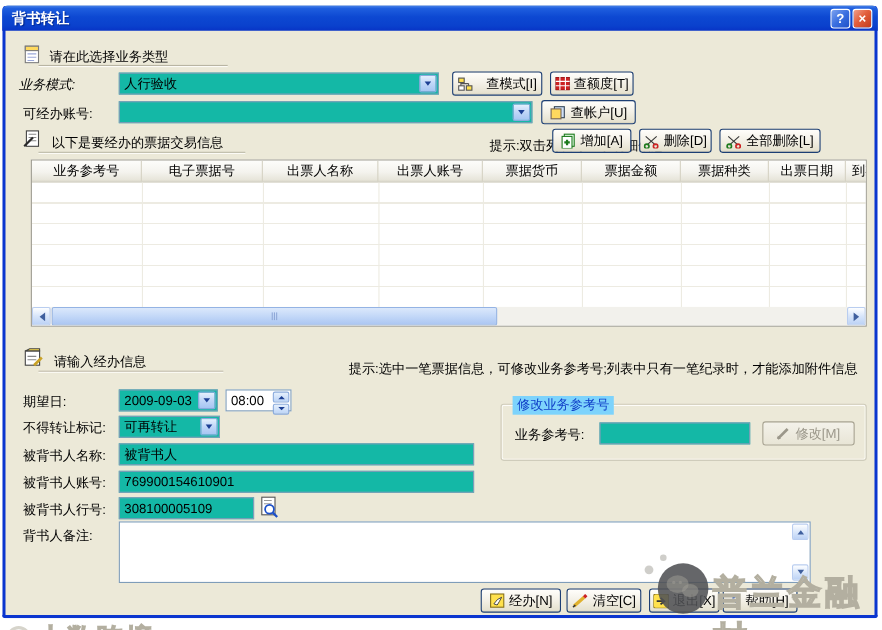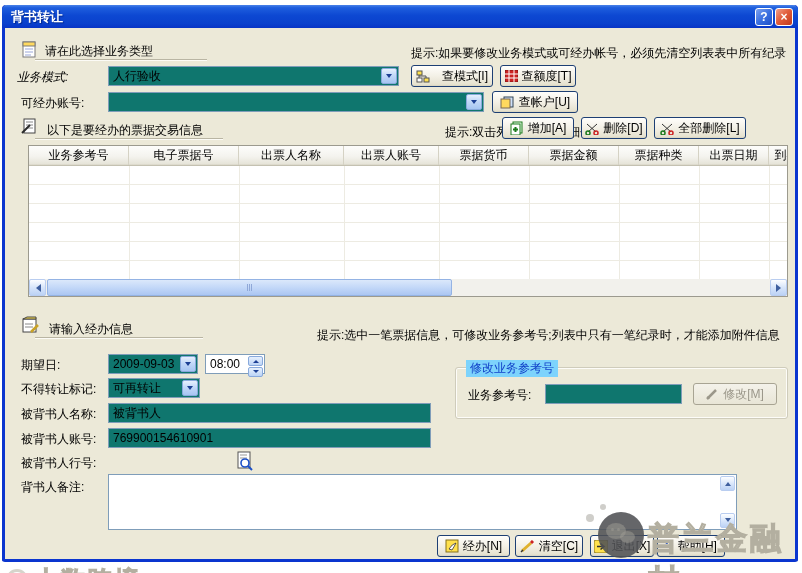--- a/index.html
+++ b/index.html
@@ -20,21 +20,21 @@
   .tb-btn { width:18px; height:18px; border:1px solid #fff; border-radius:3px;
     color:#fff; font-weight:bold; font-size:12px; display:flex; align-items:center; justify-content:center; cursor:pointer; }
   .tb-help { background:linear-gradient(135deg,#7da2ef 0%,#3a6fe0 50%,#1e50c8 100%); }
   .tb-close { background:linear-gradient(135deg,#f0a08c 0%,#e25e3c 45%,#c13a1c 100%); }
 
   
   .lbl { position:absolute; white-space:nowrap; }
   .hint { position:absolute; white-space:nowrap; font-size:12px; }
   .sec-underline { position:absolute; height:2px; border-top:1px solid #b9b5a3; border-bottom:1px solid #fcfbf6; }
 
-  .combo, .tinput { position:absolute; background:#0f766e; border:1px solid #7f9db9; height:20px;
+  .combo, .tinput { position:absolute; background:#14b8a6; border:1px solid #7f9db9; height:20px;
     font-size:12px; line-height:18px; padding:0 20px 0 4px; white-space:nowrap; overflow:hidden; }
   .tinput { padding-right:4px; }
   .combo .arrow-btn { position:absolute; right:1px; top:1px; bottom:1px; width:16px; border-radius:2px;
     background:linear-gradient(180deg,#e6f0fd 0%,#c2d8f8 45%,#a6c5f2 100%); border:1px solid #88a9dc;
     display:flex; align-items:center; justify-content:center; }
   .tri-down { width:0; height:0; border:3px solid transparent; border-top:4px solid #1c3f94; margin-top:3px; }
 
   .xpbtn { position:absolute; height:22px; border:1px solid #1d3f74; border-radius:3px;
     background:linear-gradient(180deg,#fffefb 0%,#f3f0e6 50%,#e6e2d0 92%,#d8d3bd 100%);
     display:flex; align-items:center; justify-content:center; gap:4px; padding:0 6px;
@@ -120,21 +120,20 @@
     <svg width="17" height="17">
         <rect x="2" y="1" width="12" height="15" fill="#fff" stroke="#7a7a7a"></rect>
         <rect x="2" y="1" width="12" height="4" fill="#ffd95e" stroke="#7a7a7a"></rect>
         <line x1="4" y1="8" x2="12" y2="8" stroke="#9aa7d8"></line>
         <line x1="4" y1="11" x2="12" y2="11" stroke="#9aa7d8"></line>
         <line x1="4" y1="14" x2="10" y2="14" stroke="#9aa7d8"></line>
       </svg>
   </span>
   <span class="lbl" style="left:40px;top:38px;">请在此选择业务类型</span>
   <div class="sec-underline" style="left:30px;top:54px;width:172px;"></div>
-  <span class="hint" style="left:406px;top:40px;">提示:如果要修改业务模式或可经办帐号，必须先清空列表表中所有纪录</span>
 
   <span class="lbl" style="left:12px;top:64px;font-style:italic;">业务模式:</span>
   <div class="combo" style="left:103px;top:61px;width:291px;">
     <span>人行验收</span>
     <span class="arrow-btn">
         <span class="tri-down"></span>
       </span>
   </div>
   <div class="xpbtn" style="left:406px;top:60px;width:82px;gap:12px;">
     <span class="ic"><svg width="14" height="13">
@@ -289,20 +288,21 @@
       </span>
   </div>
 
   <span class="lbl" style="left:16px;top:401px;">被背书人名称:</span>
   <input class="tinput" style="left: 103px; top: 398px; width: 323px;" value="被背书人">
 
   <span class="lbl" style="left:16px;top:426px;">被背书人账号:</span>
   <input class="tinput" style="left: 103px; top: 423px; width: 323px;" value="769900154610901">
 
   <span class="lbl" style="left:16px;top:450px;">被背书人行号:</span>
+  <input class="tinput" style="left: 103px; top: 447px; width: 123px;" value="308100005109">
   <span class="ic" style="position:absolute;left:231px;top:446px;cursor:pointer;">
     <svg width="18" height="20">
         <rect x="2" y="1" width="12" height="16" fill="#fff" stroke="#555"></rect>
         <line x1="4" y1="4" x2="11" y2="4" stroke="#999"></line>
         <line x1="4" y1="7" x2="11" y2="7" stroke="#999"></line>
         <circle cx="9" cy="12" r="4" fill="none" stroke="#1c50c8" stroke-width="1.6"></circle>
         <line x1="12" y1="15" x2="16" y2="19" stroke="#1c50c8" stroke-width="2"></line>
       </svg>
   </span>
 

